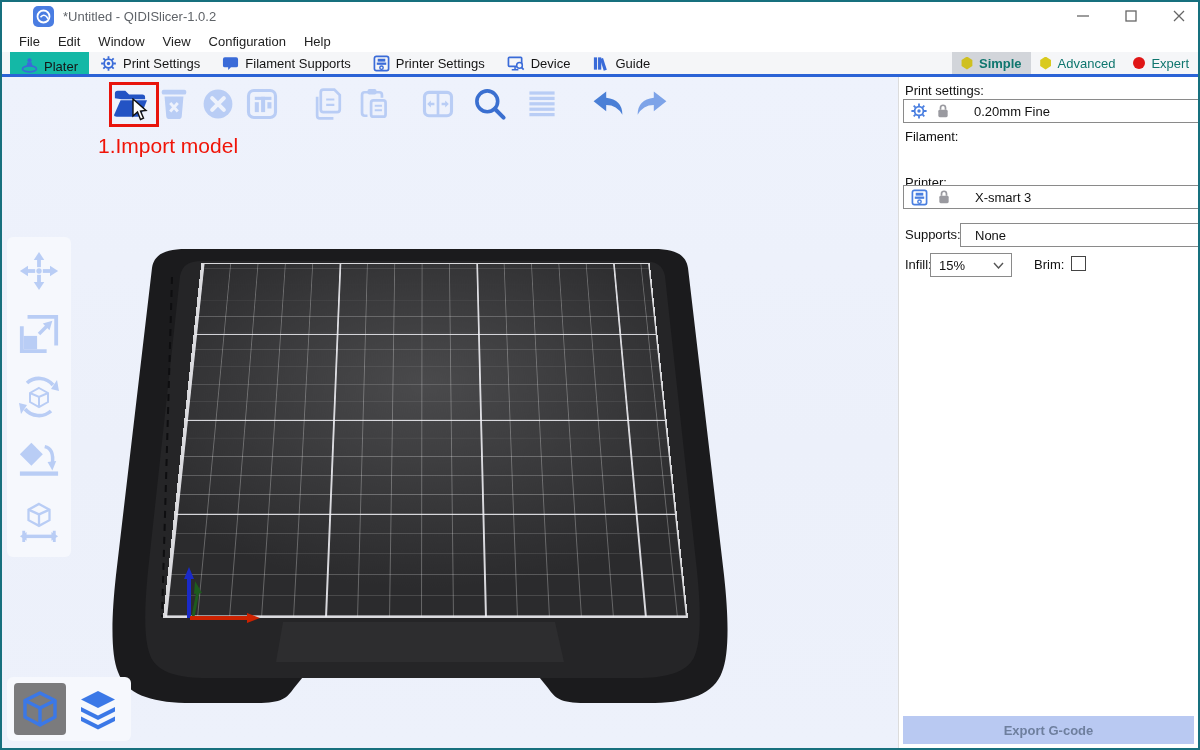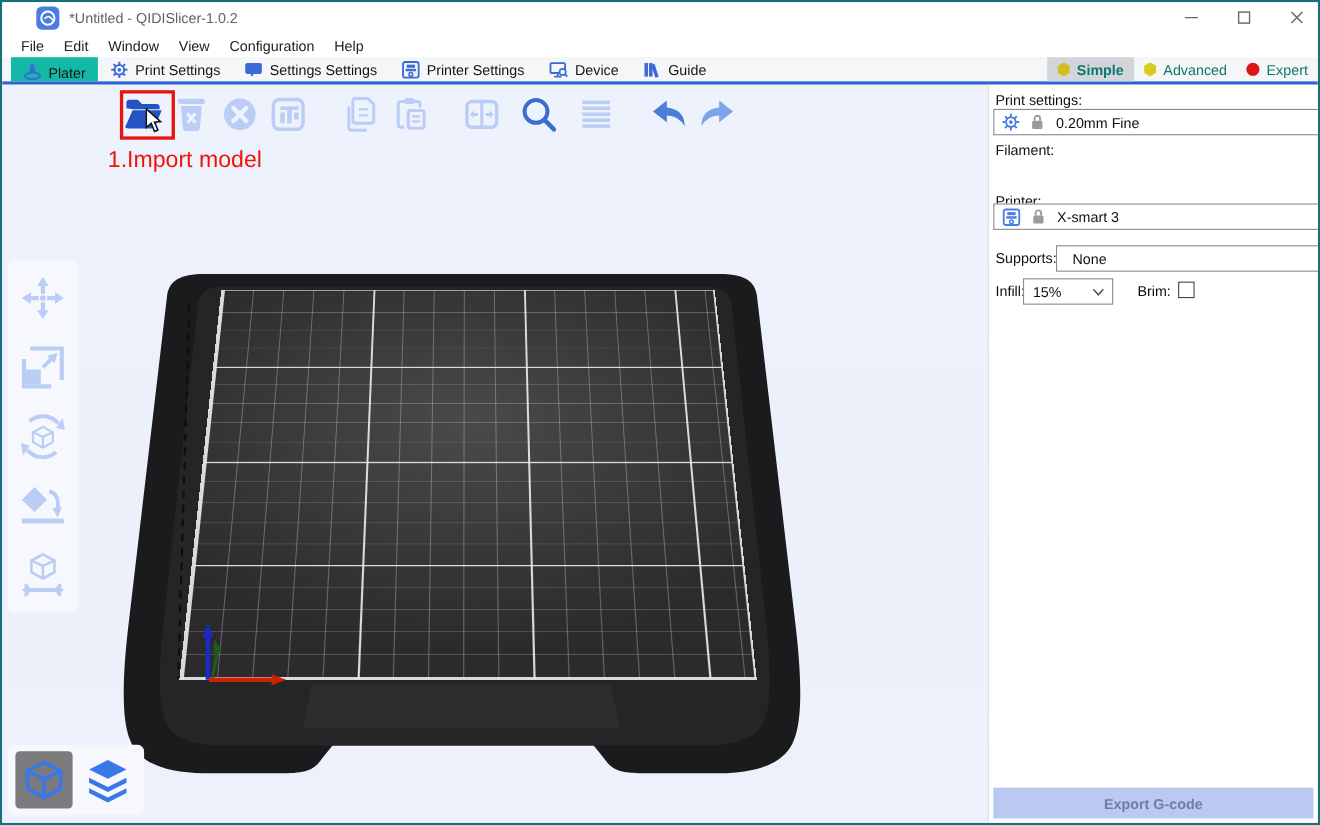--- a/index.html
+++ b/index.html
@@ -67,21 +67,21 @@
       radial-gradient(ellipse 70% 55% at 50% 38%, #4a4a4c 0%, #3a3a3c 52%, #2b2b2d 100%);
   }
   .axes { position:absolute; left:0; top:0; }
 
   
   .sb-label { position:absolute; left:6px; font-size:13px; color:#111; }
   .combo { position:absolute; height:24px; border:1px solid #8a8a8a; background:#fff; display:flex; align-items:center; font-size:13px; color:#111; }
   .combo .chev { position:absolute; right:7px; }
   .gear-btn { position:absolute; width:20px; height:20px; color:#4a7fe0; }
   .swatch { width:23px; height:15px; border:1px solid #777; margin-left:6px; }
-  .cb-text { margin-left:10px; }
+  .cb-text { margin-left:24px; }
   .checkbox { position:absolute; width:15px; height:15px; border:1.5px solid #444; background:#fff; }
   .export-btn { position:absolute; left:4px; right:4px; bottom:4px; height:28px; background:#b9c9f2; display:flex; align-items:center; justify-content:center; font-size:13px; font-weight:bold; color:#6e7f9e; }
   svg { display:block; }
 </style>
 </head>
 <body>
 
 <div class="app">
 
   <div class="titlebar">
@@ -138,21 +138,21 @@
             <path d="M9 1.2 V4 M9 14 V16.8 M1.2 9 H4 M14 9 H16.8 M3.5 3.5 L5.5 5.5 M12.5 12.5 L14.5 14.5 M14.5 3.5 L12.5 5.5 M5.5 12.5 L3.5 14.5"></path>
           </g>
           <circle cx="9" cy="9" r="1.8" fill="#3a6bd8"></circle>
         </svg>
       <span>Print Settings</span>
     </div>
     <div class="tab">
       <svg width="17" height="17" viewBox="0 0 18 18">
           <path d="M3 2.5 h12 q2 0 2 2 v6.5 q0 2 -2 2 h-5.5 l-3 3 v-3 H3 q-2 0 -2 -2 V4.5 q0 -2 2 -2 z" fill="#3a6bd8"></path>
         </svg>
-      <span>Settings Settings</span>
+      <span>Filament Supports</span>
     </div>
     <div class="tab">
       <svg width="17" height="17" viewBox="0 0 18 18">
           <rect x="1.5" y="1.5" width="15" height="15" rx="2" fill="none" stroke="#3a6bd8" stroke-width="1.8"></rect>
           <rect x="5" y="4" width="8" height="3" fill="#3a6bd8"></rect>
           <rect x="4" y="8" width="10" height="2.4" fill="#3a6bd8"></rect>
           <circle cx="9" cy="13.4" r="1.8" fill="none" stroke="#3a6bd8" stroke-width="1.5"></circle>
         </svg>
       <span>Printer Settings</span>
     </div>

